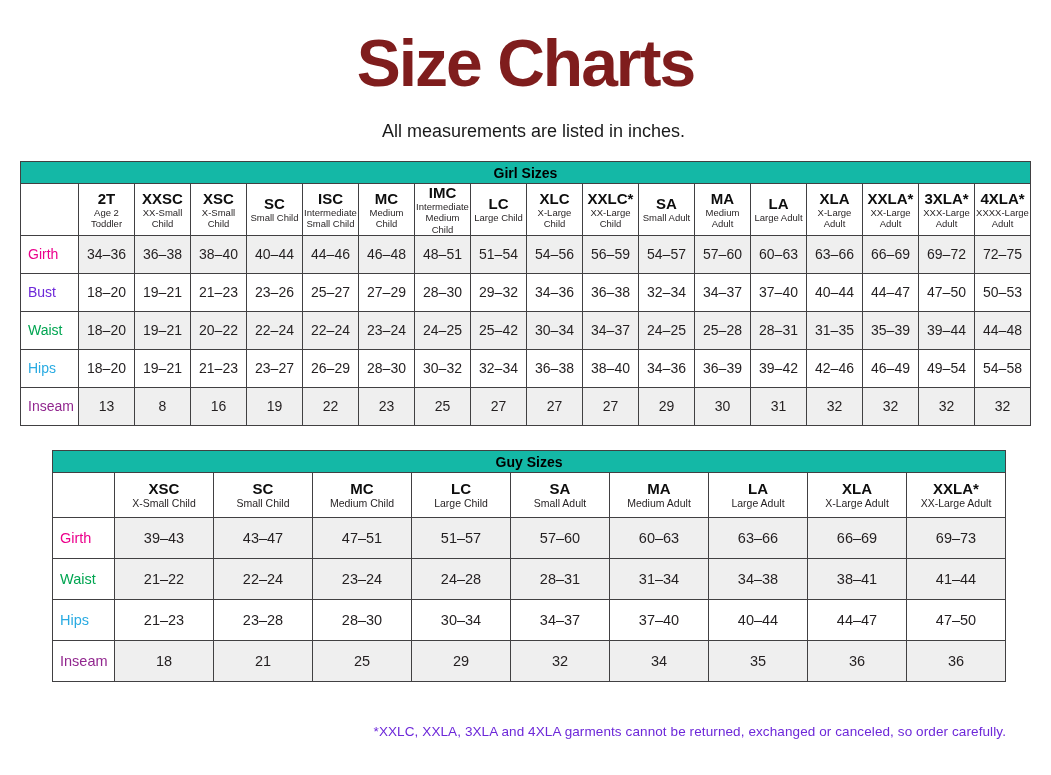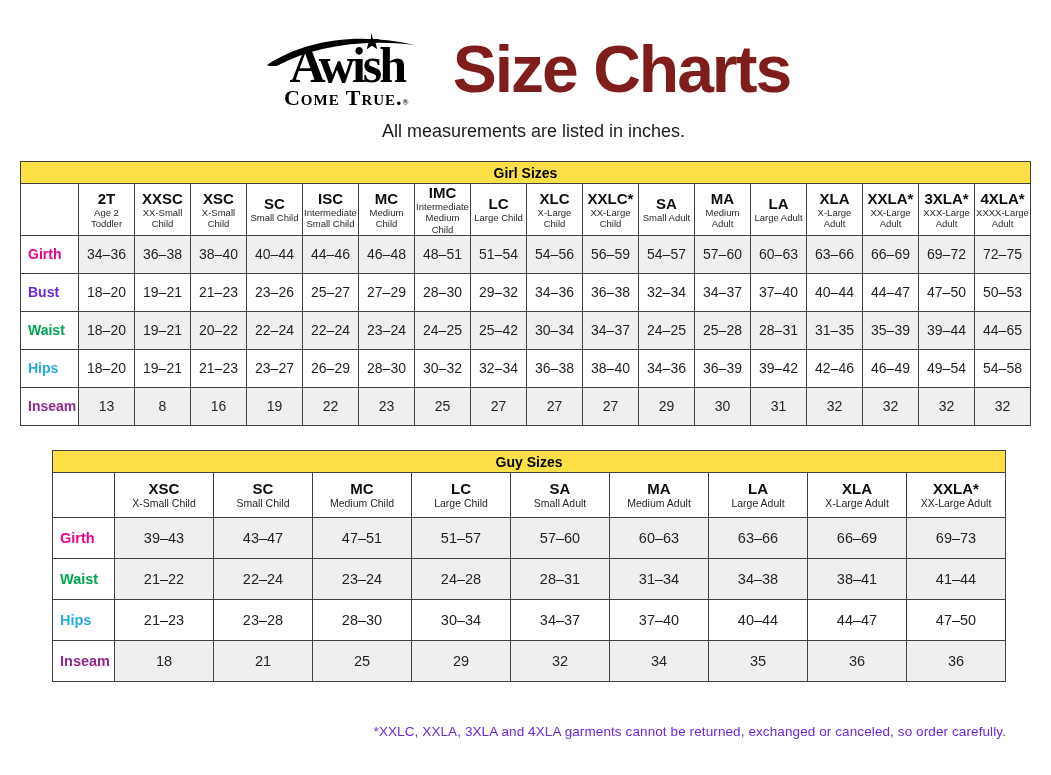--- a/index.html
+++ b/index.html
@@ -33,55 +33,47 @@
   }
 
   
   table.sizes-table {
     position:absolute; border-collapse:collapse; table-layout:fixed; background:#fff;
   }
   .sizes-table td {
     border:1.5px solid #414042; text-align:center; vertical-align:middle;
     padding:0; overflow:hidden;
   }
-  .banner-cell { background:#fde047; font-weight:bold; font-size:14px; height:21px; color:#000; }
+  .banner-cell { background:#14b8a6; font-weight:bold; font-size:14px; height:21px; color:#000; }
   .header-cell { height:44px; background:#fff; }
   .hdr-code { font-weight:bold; font-size:15px; line-height:1.15; color:#0d0d0d; }
   .hdr-desc { font-size:9.5px; line-height:1.18; color:#231F20; padding:0 1px; }
   .guy .hdr-desc { font-size:10.5px; }
   .row-label {
-    text-align:left !important; font-weight:bold; font-size:14px;
+    text-align:left !important; font-weight:normal; font-size:14px;
     padding-left:7px !important; background:#fff;margin-left:16px;
   }
   .girl .data-row td { height:37px; font-size:14px; }
   .guy  .data-row td { height:40px; font-size:14.5px; }
   td.shade { background:#EFEFEF; }
 
   .table-girl { left:20px;  top:161px; width:1011px; }
   .table-guy  { left:52px;  top:450px; width:954px;  }
 
   .footnote {
     position:absolute; top:724px; left:52px; width:954px;
     text-align:right; font-size:13.5px; color:#6d28d9; letter-spacing:0.1px;
   }
 </style>
 </head>
 <body>
 
 <div class="canvas">
 
   <div class="header-row">
-    <div class="logo">
-      <svg class="logo-swoosh" viewBox="0 0 164 34" xmlns="http://www.w3.org/2000/svg" aria-hidden="true">
-        <path d="M2,33 C 40,8 92,0 150,13 C 95,6 45,15 8,36 Z" fill="#000"></path>
-        <path d="M106,1 L108.2,6.9 L114.6,7.2 L110.6,11.2 L112.3,17.3 L107,13.8 L101.7,17.3 L103.4,11.2 L99.4,7.2 L105.8,6.9 Z" fill="#000"></path>
-      </svg>
-      <span class="logo-awish">Awish</span>
-      <span class="logo-cometrue"><span>Come True.</span><span class="logo-reg">®</span></span>
-    </div>
     <div class="page-title">Size Charts</div>
   </div>
 
   <div class="subtitle">All measurements are listed in inches.</div>
 
   <table class="sizes-table girl table-girl" id="girl-table">
       <colgroup>
         <col style="width: 58px;">
         <col>
         <col>
@@ -227,21 +219,21 @@
           <td class="shade">24–25</td>
           <td class="shade">25–42</td>
           <td class="shade">30–34</td>
           <td class="shade">34–37</td>
           <td class="shade">24–25</td>
           <td class="shade">25–28</td>
           <td class="shade">28–31</td>
           <td class="shade">31–35</td>
           <td class="shade">35–39</td>
           <td class="shade">39–44</td>
-          <td class="shade">44–65</td>
+          <td class="shade">44–48</td>
         </tr>
         <tr class="data-row">
           <td class="row-label" style="color: rgb(41, 171, 226);">Hips</td>
           <td>18–20</td>
           <td>19–21</td>
           <td>21–23</td>
           <td>23–27</td>
           <td>26–29</td>
           <td>28–30</td>
           <td>30–32</td>

